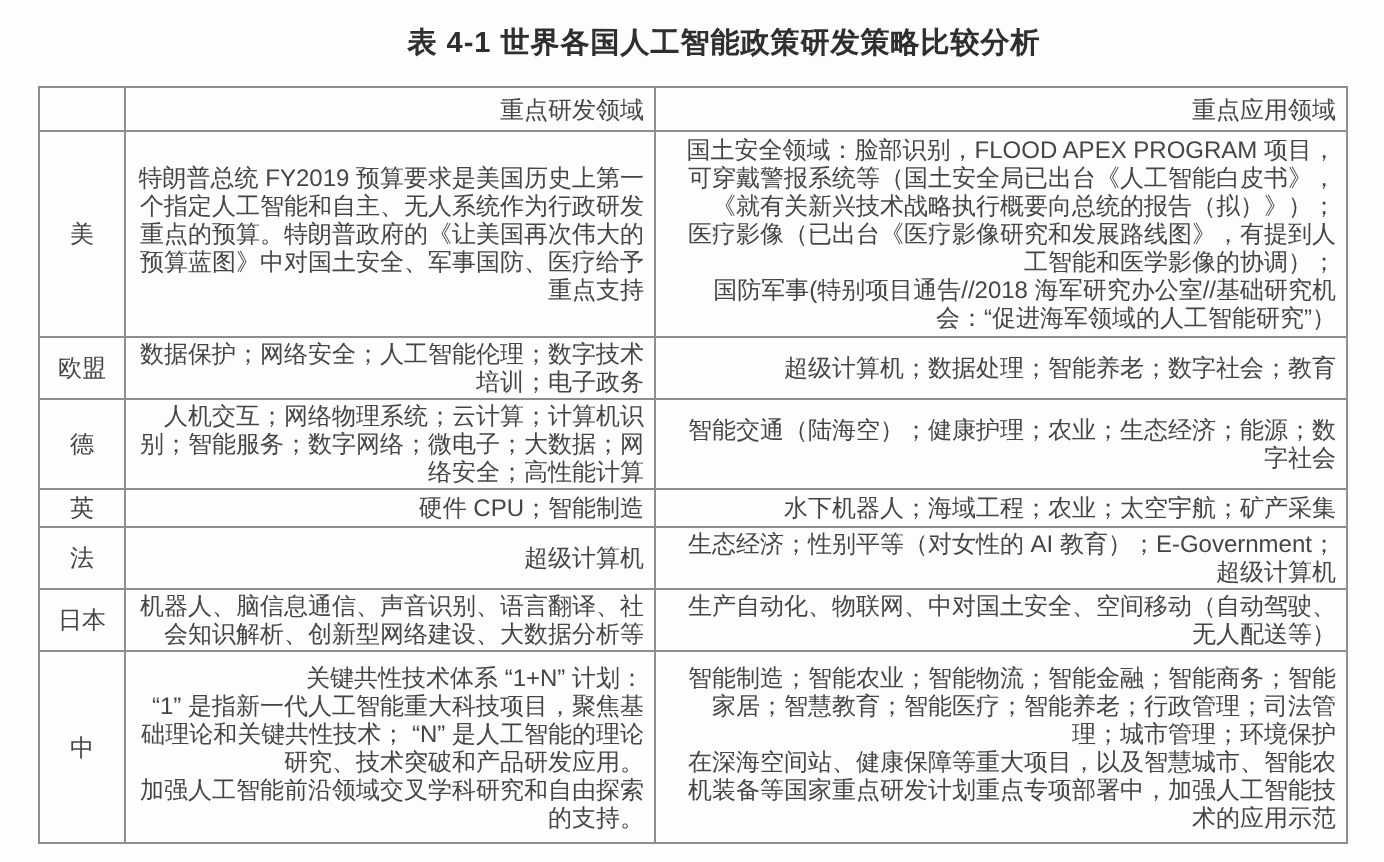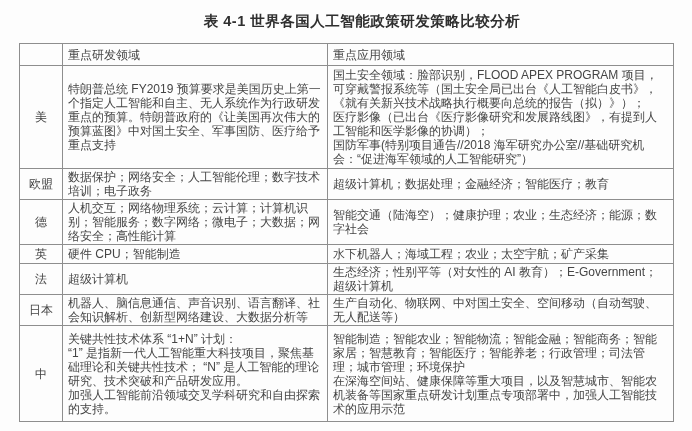--- a/index.html
+++ b/index.html
@@ -26,27 +26,27 @@
   .cmp col.c1{width:43px;}
   .cmp col.c2{width:265px;}
   .cmp col.c3{width:346px;}
   .cmp td{
     border:1px solid #8e8e8e;
     font-size:12px;
     line-height:14px;
     color:#454545;
     padding:1px 5px;
     vertical-align:middle;
-    text-align:left;
+    text-align:right;
     white-space:pre-wrap;
     word-break:break-all;
     overflow:hidden;
   }
   .cmp td.cc{text-align:center;padding:1px 1px;}
-  .cmp td.hd{text-align:left;}
+  .cmp td.hd{text-align:right;}
   tr.r-head{height:22px;}
   tr.r-us{height:103px;}
   tr.r-eu{height:30px;font-family:Liberation Serif, serif;}
   tr.r-de{height:44px;}
   tr.r-uk{height:19px;}
   tr.r-fr{height:30px;}
   tr.r-jp{height:21px;}
   tr.r-cn{height:96px;}
 </style>
 </head>
@@ -74,21 +74,21 @@
       <td class="cc">美</td>
       <td>特朗普总统 FY2019 预算要求是美国历史上第一个指定人工智能和自主、无人系统作为行政研发重点的预算。特朗普政府的《让美国再次伟大的预算蓝图》中对国土安全、军事国防、医疗给予重点支持</td>
       <td>国土安全领域：脸部识别，FLOOD APEX PROGRAM 项目，可穿戴警报系统等（国土安全局已出台《人工智能白皮书》，《就有关新兴技术战略执行概要向总统的报告（拟）》）；
 医疗影像（已出台《医疗影像研究和发展路线图》，有提到人工智能和医学影像的协调）；
 国防军事(特别项目通告//2018 海军研究办公室//基础研究机会：“促进海军领域的人工智能研究”）</td>
     </tr>
 
     <tr class="r-eu">
       <td class="cc">欧盟</td>
       <td>数据保护；网络安全；人工智能伦理；数字技术培训；电子政务</td>
-      <td>超级计算机；数据处理；金融经济；智能医疗；教育</td>
+      <td>超级计算机；数据处理；智能养老；数字社会；教育</td>
     </tr>
 
     <tr class="r-de">
       <td class="cc">德</td>
       <td>人机交互；网络物理系统；云计算；计算机识别；智能服务；数字网络；微电子；大数据；网络安全；高性能计算</td>
       <td>智能交通（陆海空）；健康护理；农业；生态经济；能源；数字社会</td>
     </tr>
 
     <tr class="r-uk">
       <td class="cc">英</td>

